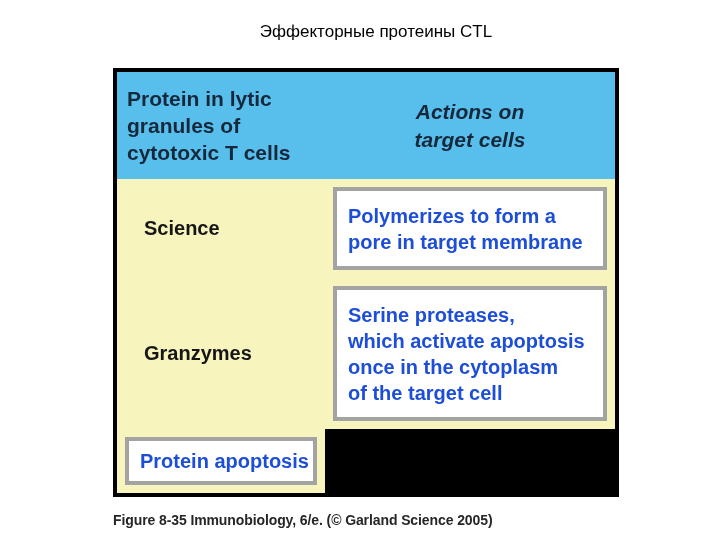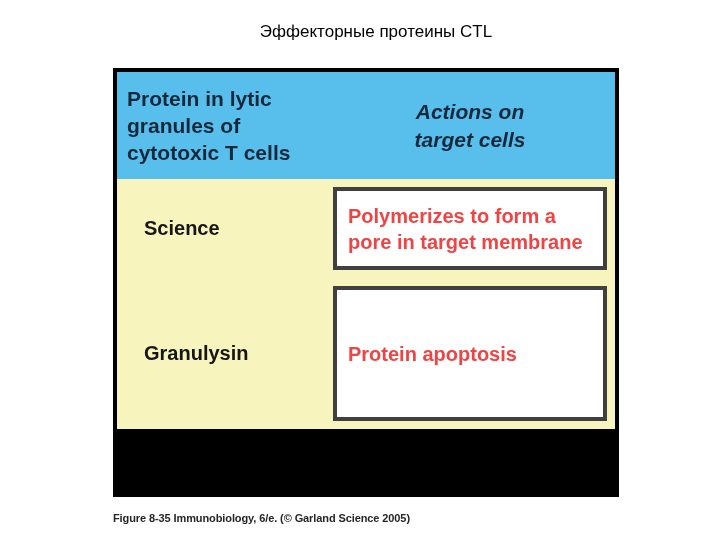--- a/index.html
+++ b/index.html
@@ -67,37 +67,37 @@
     font-size: 20px;
     padding-left: 27px;
   }
   .action-cell {
     padding: 8px;
   }
   .action-box {
     flex: 1;
     align-self: stretch;
     background: #ffffff;
-    border: 4px solid #404040;
+    border: 4px solid #a3a3a3;
     display: flex;
     align-items: center;
     padding-left: 11px;
     padding-right: 4px;
     box-sizing: border-box;
     font-weight: bold;
     font-size: 20px;
     line-height: 1.3;
-    color: #ef4444;
+    color: #1d4ed8;
     white-space: pre-line;
   }
   .figure-caption {
     position: absolute;
     left: 113px;
     top: 512px;
-    font-size: 11px;
+    font-size: 14px;
     font-weight: bold;
     color: #262626;
     letter-spacing: -0.1px;
   }
 </style>
 </head>
 <body>
 
 <div class="slide-title">Эффекторные протеины CTL</div>
 
@@ -110,23 +110,29 @@
   <div class="cell header header-right">Actions on
 target cells</div>
 
   <div class="cell body protein-cell">Science</div>
 
   <div class="cell body action-cell">
     <div class="action-box">Polymerizes to form a
 pore in target membrane</div>
   </div>
 
+  <div class="cell body protein-cell">Granzymes</div>
 
+  <div class="cell body action-cell">
+    <div class="action-box">Serine proteases,
+which activate apoptosis
+once in the cytoplasm
+of the target cell</div>
+  </div>
 
-  <div class="cell body protein-cell">Granulysin</div>
 
   <div class="cell body action-cell">
     <div class="action-box">Protein apoptosis</div>
   </div>
 
 </div>
 
 <div class="figure-caption">Figure 8-35  Immunobiology, 6/e. (© Garland Science 2005)</div>
 
 </body></html>

